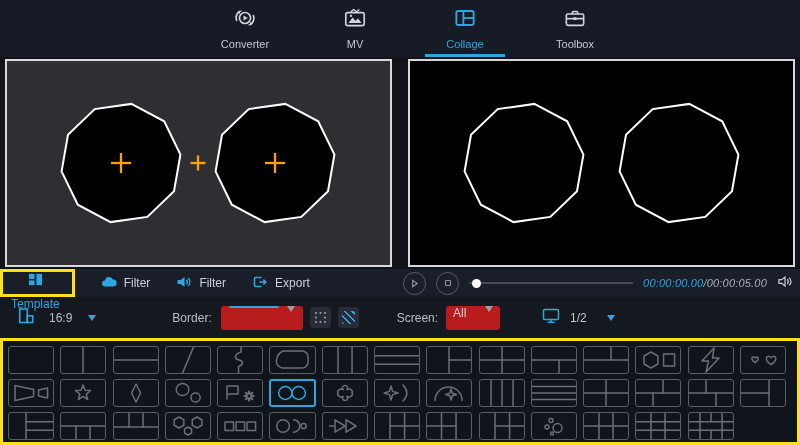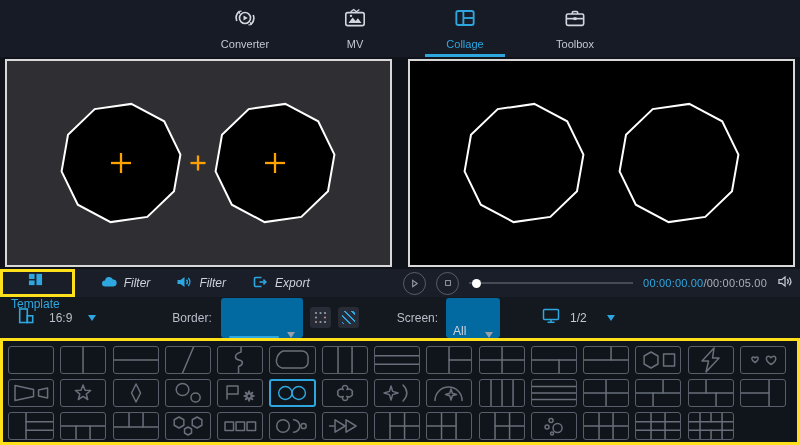--- a/index.html
+++ b/index.html
@@ -11,33 +11,33 @@
   .tab.active::after{content:'';position:absolute;left:-8px;right:-8px;bottom:0;height:3px;background:#2ea7e0;}
   .main{display:flex;padding:0 5px;gap:16px;height:212px;align-items:center;background:#101319;}
   .canvas{width:387px;height:208px;border:2px solid #d8d8d8;box-sizing:border-box;}
   .canvas.left{background:#2f2f33;}
   .canvas.right{background:#000;}
   .canvas svg{display:block;width:100%;height:100%;}
   .strip{height:28px;background:#191e28;display:flex;align-items:center;}
   .strip-left{width:400px;display:flex;align-items:center;height:100%;}
   .tpl-box{display:flex;align-items:center;gap:7px;border:3px solid #ffe01a;height:28px;box-sizing:border-box;padding:0 12px 0 8px;cursor:pointer;flex-direction:column;}
   .etab{display:flex;align-items:center;gap:7px;font-size:12px;color:#ccd1da;cursor:pointer;}
-  .etab.m{margin-left:26px;font-style:italic;}
+  .etab.m{margin-left:26px;}
   .etab .elabel.act{color:#2ea7e0;}
   .strip-right{flex:1;display:flex;align-items:center;gap:10px;padding:0 6px 0 8px;height:100%;}
   .pbtn{width:21px;height:21px;border:1.2px solid #80869199;border-radius:50%;display:flex;align-items:center;justify-content:center;color:#9aa0ab;cursor:pointer;flex:none;}
   .slider{position:relative;width:164px;height:2px;background:#454b57;flex:none;cursor:pointer;}
   .slider .dot{position:absolute;left:3px;top:-3.5px;width:9px;height:9px;border-radius:50%;background:#fff;}
-  .time{font-size:11px;white-space:nowrap;letter-spacing:.2px;}
+  .time{font-size:11px;white-space:nowrap;letter-spacing:.2px;font-style:italic;}
   .time .cur{color:#2ea7e0;}
   .time .tot{color:#aab0ba;}
   .toolbar{height:41px;background:#14181f;display:flex;align-items:center;font-size:12px;color:#b9bec9;}
   .cap{width:0;height:0;border-left:4.5px solid transparent;border-right:4.5px solid transparent;border-top:6px solid #2ea7e0;}
   .cap.gray{border-top-color:#9aa0ab;}
-  .dd{background:#0369a1;border-radius:3px;height:40px;display:flex;align-items:flex-end;cursor:pointer;box-sizing:border-box;}
+  .dd{background:#b91c1c;border-radius:3px;height:24px;display:flex;align-items:flex-start;cursor:pointer;box-sizing:border-box;}
   .dd.borderdd{width:82px;justify-content:space-between;padding:0 8px;margin-left:9px;}
   .bline{width:50px;height:2px;background:#2ea7e0;border-radius:1px;}
   .sqbtn{width:21px;height:21px;background:#272c37;border-radius:3px;margin-left:7px;display:flex;align-items:center;justify-content:center;cursor:pointer;}
   .stripes{width:13px;height:13px;border-radius:2px;background:repeating-linear-gradient(45deg,#2ea7e0 0 2px,transparent 2px 5px);}
   .dd.alldd{width:54px;justify-content:space-between;padding:0 7px;margin-left:8px;color:#cfd4dd;}
   .grid{box-sizing:border-box;height:107px;border:3px solid #ffe01a;background:#10141b;padding:5px 5px 0 5px;}
   .trow{display:flex;gap:6.2px;margin-bottom:5px;}
   .cell{width:46.1px;height:28px;flex:none;border:1.5px solid #595f6a;border-radius:3px;box-sizing:border-box;color:#696f7a;cursor:pointer;overflow:hidden;}
   .cell svg{display:block;width:100%;height:100%;}
   .cell.sel{border-color:#2ea7e0;border-width:2px;color:#2ea7e0;}

